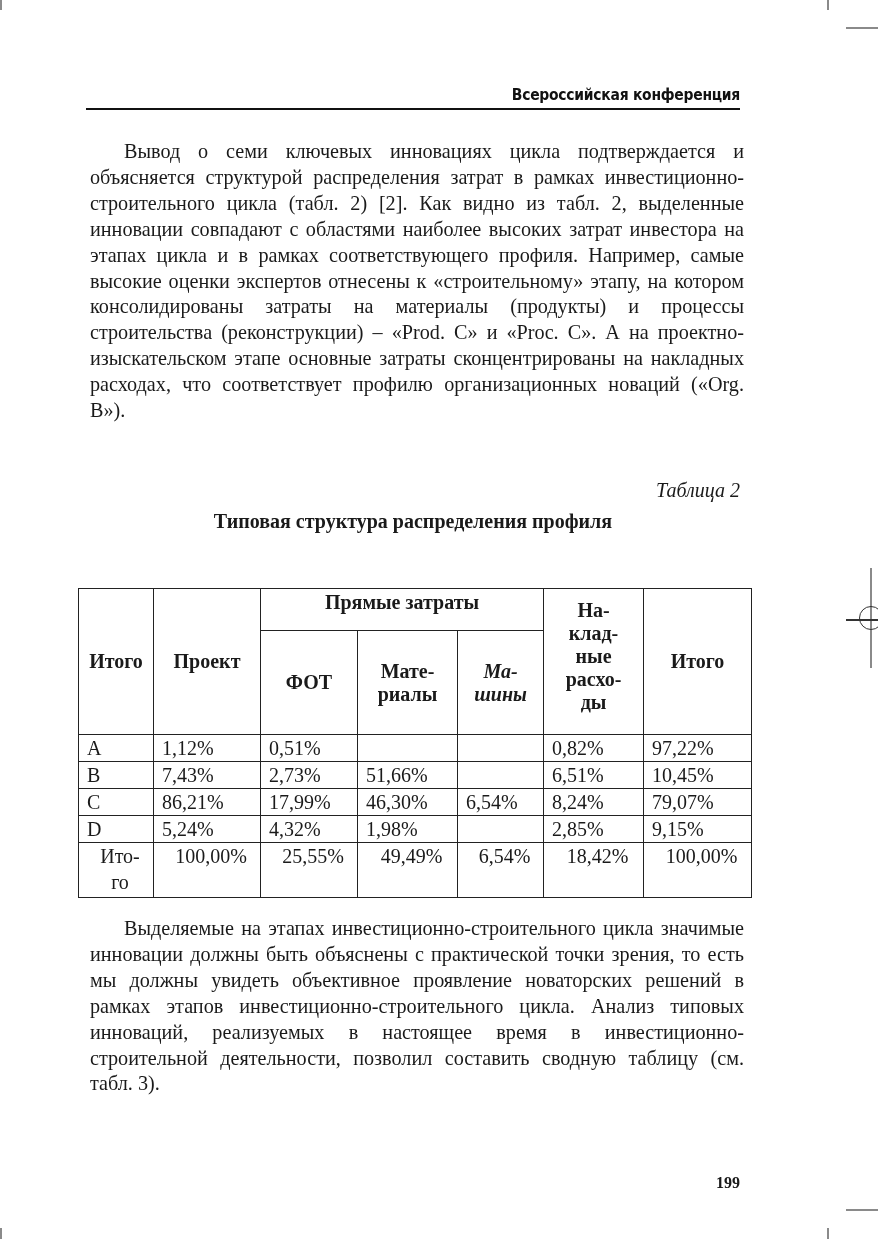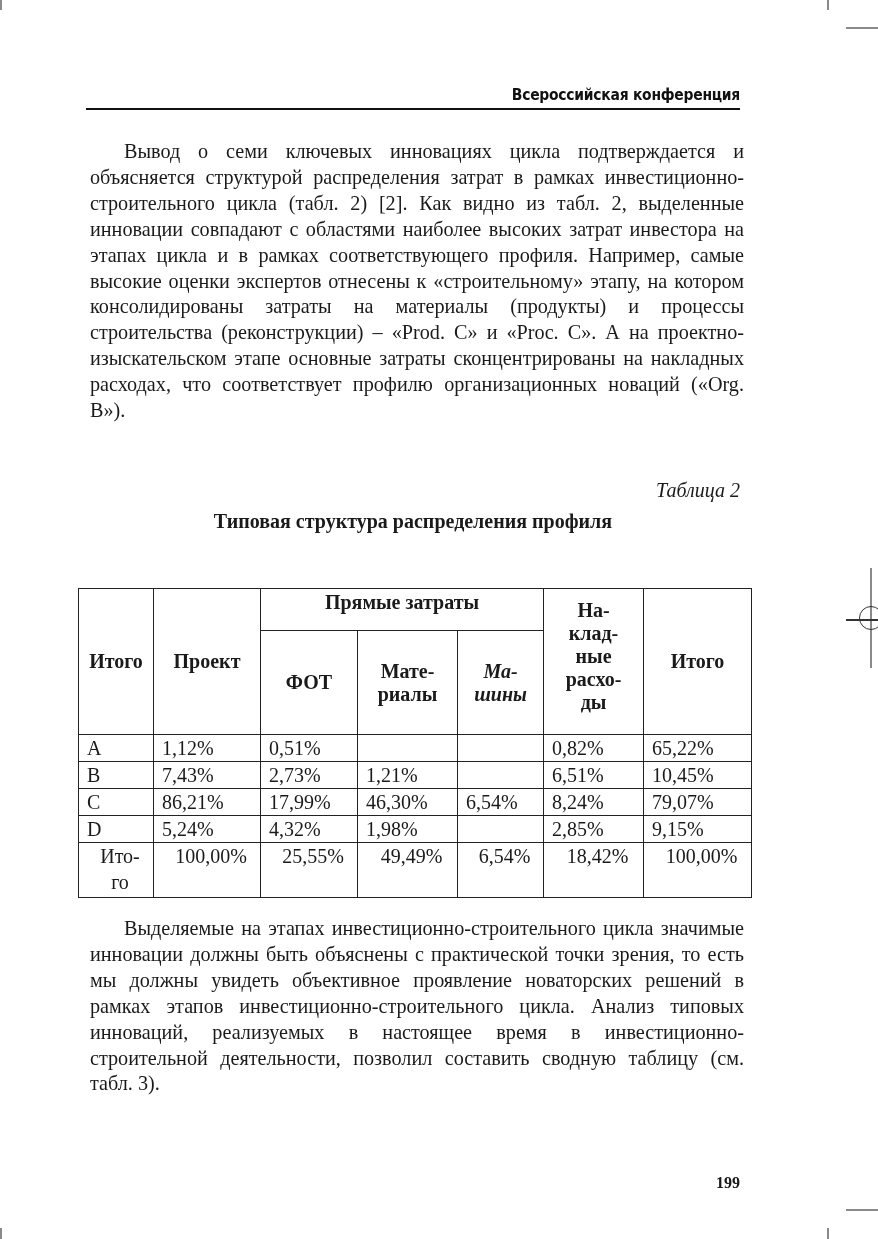--- a/index.html
+++ b/index.html
@@ -173,27 +173,27 @@
     </tr>
   </thead>
   <tbody>
     <tr>
       <td>A</td>
       <td>1,12%</td>
       <td>0,51%</td>
       <td></td>
       <td></td>
       <td>0,82%</td>
-      <td>65,22%</td>
+      <td>97,22%</td>
     </tr>
     <tr>
       <td>B</td>
       <td>7,43%</td>
       <td>2,73%</td>
-      <td>1,21%</td>
+      <td>51,66%</td>
       <td></td>
       <td>6,51%</td>
       <td>10,45%</td>
     </tr>
     <tr>
       <td>C</td>
       <td>86,21%</td>
       <td>17,99%</td>
       <td>46,30%</td>
       <td>6,54%</td>

